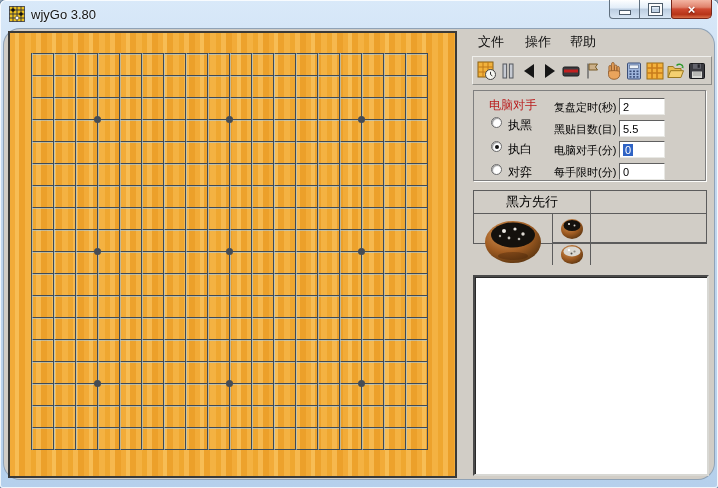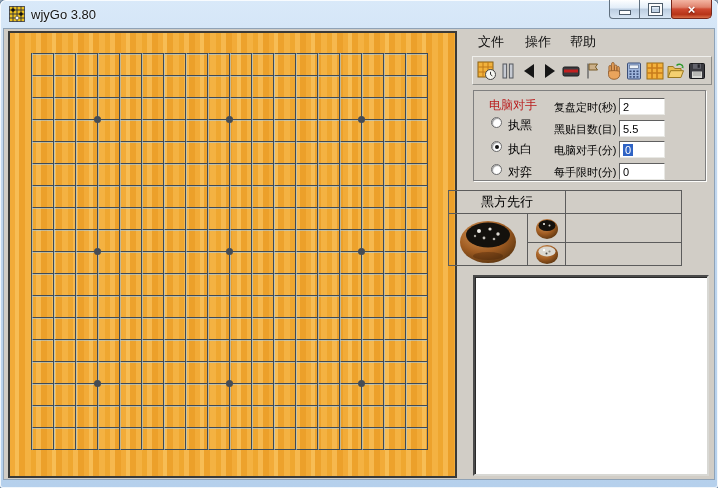--- a/index.html
+++ b/index.html
@@ -16,21 +16,21 @@
     background:linear-gradient(180deg,rgba(255,255,255,.95),rgba(228,238,248,.8) 45%,rgba(178,196,216,.75) 50%,rgba(216,230,244,.9));}
   .wbtn.min{width:31px;border-radius:0 0 0 4px;}
   .wbtn.max{width:31px;border-left:none;border-right:none;}
   .wbtn.close{width:41px;border:1px solid #772619;border-top:none;border-radius:0 0 5px 3px;
     background:linear-gradient(180deg,#f3b5a2,#e0826c 40%,#cf4a32 50%,#b73418 80%,#d96f4a);}
   .glyph-min{width:10px;height:3px;background:#fdfdfd;box-shadow:0 0 0 1px #4e5d6c;margin-top:6px;}
   .glyph-max{width:9px;height:7px;background:transparent;border:2px solid #fdfdfd;box-shadow:0 0 0 1px #4e5d6c,inset 0 0 0 1px #4e5d6c;}
   .glyph-close{color:#fff;font-size:13px;font-weight:bold;line-height:17px;text-shadow:0 1px 2px #6d1708;}
 
   
-  .client{position:absolute;left:4px;top:29px;width:710px;height:450px;background:#d1cdc6;box-shadow:0 0 0 1px #8fa2b6;}
+  .client{position:absolute;left:4px;top:29px;width:710px;height:450px;background:#d1cdc6;box-shadow:0 0 0 1px #8fa2b6;border-radius:16px;}
 
   
   .board-panel{position:absolute;left:4px;top:2px;width:449px;height:447px;box-sizing:border-box;border:2px solid #3a3a38;
     background:repeating-linear-gradient(90deg,
       #f2ab38 0px,#f2ab38 5px,#f7bd55 5px,#f7bd55 9px,#eda22c 9px,#eda22c 15px,#f4b242 15px,#f4b242 21px,
       #efa730 21px,#efa730 26px,#f6b84e 26px,#f6b84e 31px,#eca02a 31px,#eca02a 37px);}
   .grid{position:absolute;left:21px;top:20px;width:397px;height:397px;
     background:
       repeating-linear-gradient(to right,#3e4a57 0 1px,rgba(158,203,240,.55) 1px 2px,transparent 2px 22px),
       repeating-linear-gradient(to bottom,#3e4a57 0 1px,rgba(158,203,240,.55) 1px 2px,transparent 2px 22px);}
@@ -54,21 +54,21 @@
     box-shadow:inset 1px 1px 1px #9b9b9b;position:relative;}
   .rb .dot{position:absolute;left:3px;top:3px;width:4px;height:4px;border-radius:50%;background:#111;display:none;}
   .radio-row[data-checked="true"] .rb .dot{display:block;}
   .rb-label{margin-left:6px;font-size:12px;color:#000;}
   .field-label{position:absolute;left:80px;font-size:11px;color:#000;white-space:nowrap;}
   .field-input{position:absolute;left:145px;width:46px;height:17px;box-sizing:border-box;background:#fff;
     border:1px solid;border-color:#5f5f5f #e8e8e4 #e8e8e4 #5f5f5f;font-size:11px;color:#000;padding:2px 0 0 3px;}
   .field-input[data-selected="true"] .val{background:#2f63c4;color:#fff;padding:0 2px;}
 
   
-  .status-table{position:absolute;left:444px;top:161px;width:234px;height:76px;box-sizing:border-box;border:1px solid #5c5c5c;}
+  .status-table{position:absolute;left:469px;top:161px;width:234px;height:54px;box-sizing:border-box;border:1px solid #5c5c5c;}
   .cell{position:absolute;box-sizing:border-box;}
   .hdr1{left:0;top:0;width:117px;height:23px;border-right:1px solid #5c5c5c;border-bottom:1px solid #5c5c5c;
     font-size:13px;color:#000;display:flex;align-items:center;justify-content:center;}
   .hdr2{left:117px;top:0;width:115px;height:23px;border-bottom:1px solid #5c5c5c;}
   .cell-big{left:0;top:23px;width:79px;height:51px;border-right:1px solid #5c5c5c;display:flex;align-items:center;justify-content:center;}
   .cell-s1{left:79px;top:23px;width:38px;height:29px;border-right:1px solid #5c5c5c;border-bottom:1px solid #5c5c5c;
     display:flex;align-items:center;justify-content:center;}
   .cell-e1{left:117px;top:23px;width:115px;height:29px;border-bottom:1px solid #5c5c5c;}
   .cell-s2{left:79px;top:52px;width:38px;height:22px;border-right:1px solid #5c5c5c;display:flex;align-items:center;justify-content:center;}
   .cell-e2{left:117px;top:52px;width:115px;height:22px;}

